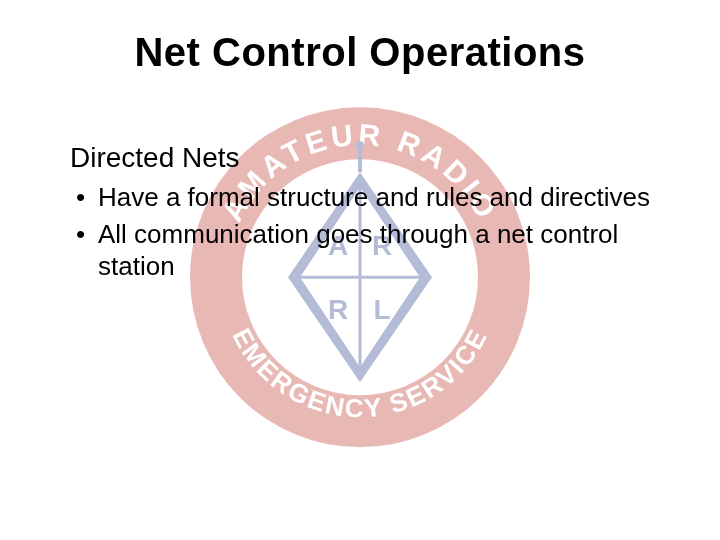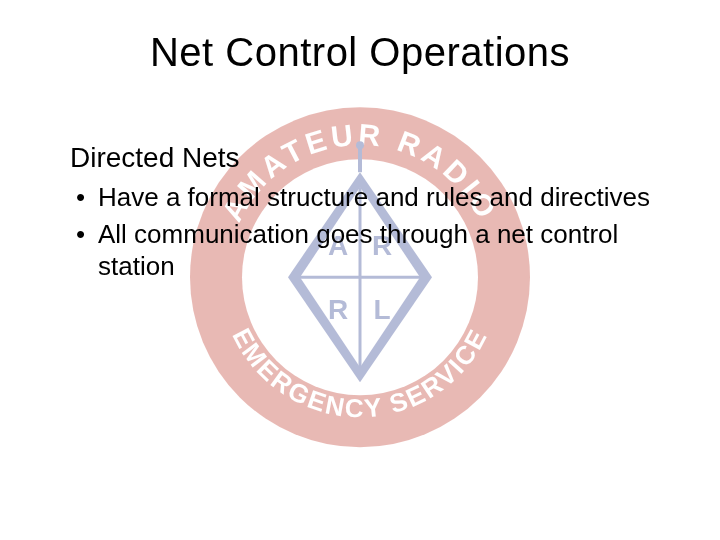--- a/index.html
+++ b/index.html
@@ -28,21 +28,21 @@
     opacity: 0.35;
     pointer-events: none;
   }
   .title {
     position: absolute;
     top: 30px;
     left: 0;
     width: 100%;
     text-align: center;
     font-size: 40px;
-    font-weight: 400;
+    font-weight: 700;
     letter-spacing: 0.5px;
   }
   .content {
     position: absolute;
     top: 140px;
     left: 70px;
     right: 60px;
     font-size: 26px;
     line-height: 1.25;
   }

